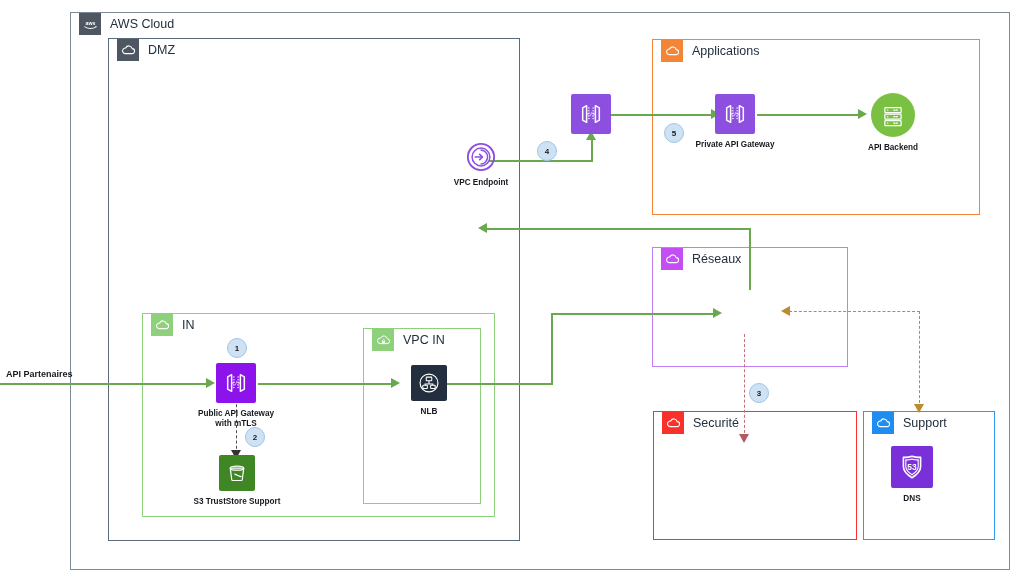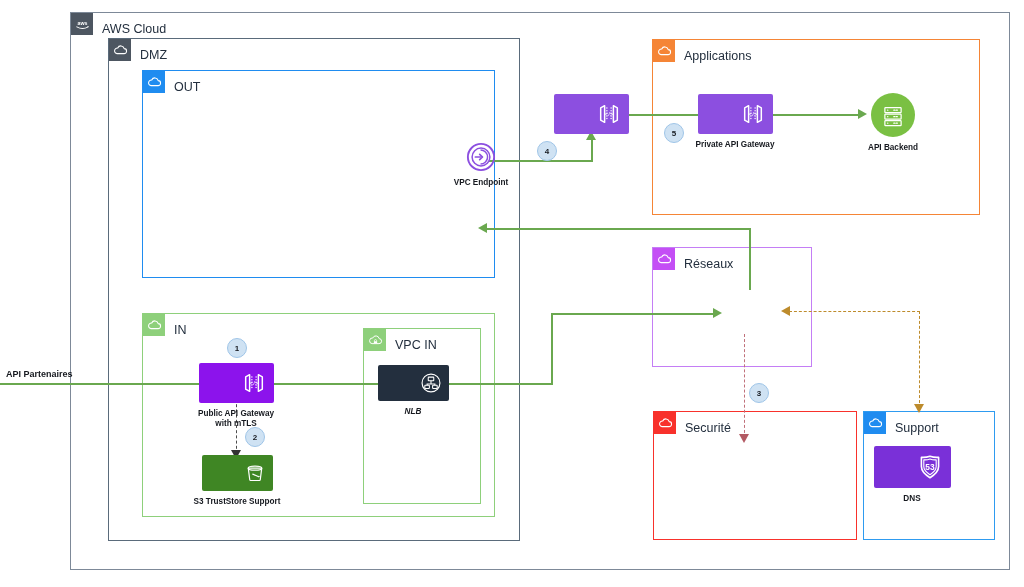--- a/index.html
+++ b/index.html
@@ -1,32 +1,32 @@
 <!DOCTYPE html>
 <html><head>
 <meta charset="utf-8">
 <style>
   html,body{margin:0;padding:0;background:#ffffff;}
   body{font-family:"Liberation Sans", sans-serif;}
   #canvas{position:relative;width:1024px;height:587px;background:#ffffff;overflow:hidden;}
 
   
   .grp{position:absolute;box-sizing:border-box;border-width:1.5px;border-style:solid;background:transparent;}
-  .grp > .grp-head{position:absolute;top:0;left:0;display:flex;align-items:flex-end;height:22px;}
+  .grp > .grp-head{position:absolute;top:0;left:8px;display:flex;align-items:center;height:22px;}
   .grp .ic{width:22px;height:22px;display:flex;align-items:center;justify-content:center;flex:0 0 auto;}
   .grp .ic svg{display:block;}
   .grp .gl{font-size:12.5px;color:#232f3e;margin-left:9px;white-space:nowrap;line-height:1;}
 
   
   .node{position:absolute;display:flex;flex-direction:column;align-items:center;}
   .node .box{width:40px;height:40px;display:flex;align-items:center;justify-content:center;position:relative;}
   .node .cap{margin-top:6px;font-size:8.2px;font-weight:bold;color:#16191f;text-align:center;line-height:1.25;white-space:nowrap;}
   .node .box svg{display:block;}
 
-  .sq{border-radius:2px;padding-left:35px;}
+  .sq{border-radius:2px;}
   .circ{border-radius:50%;}
 
   
   .ln{position:absolute;background:#6aa84f;}
   .lnh{height:1.8px;}
   .lnv{width:1.8px;}
   .dln{position:absolute;}
   .dlnh{height:0;border-top:1.6px dashed #bd8b2c;}
   .dlnv{width:0;border-left:1.6px dashed #bd8b2c;}
   .dln.rose.dlnv{border-left-color:#c0707a;}
@@ -71,30 +71,20 @@
     <div class="grp-head">
       <div class="ic" style="background:#4d5661;">
         <svg width="15" height="15" viewBox="0 0 24 24">
           <path d="M6.5 17h11a4 4 0 0 0 .4-8 5.4 5.4 0 0 0-10.3-1A3.9 3.9 0 0 0 6.5 17z" fill="none" stroke="#ffffff" stroke-width="1.7" stroke-linejoin="round"></path>
         </svg>
       </div>
       <span class="gl">DMZ</span>
     </div>
   </div>
 
-  <div class="grp" style="left:142px;top:70px;width:353px;height:208px;border-color:#1f8cf0;">
-    <div class="grp-head">
-      <div class="ic" style="background:#1f8cf0;">
-        <svg width="15" height="15" viewBox="0 0 24 24">
-          <path d="M6.5 17h11a4 4 0 0 0 .4-8 5.4 5.4 0 0 0-10.3-1A3.9 3.9 0 0 0 6.5 17z" fill="none" stroke="#ffffff" stroke-width="1.7" stroke-linejoin="round"></path>
-        </svg>
-      </div>
-      <span class="gl">OUT</span>
-    </div>
-  </div>
 
 
   <div class="grp" style="left:142px;top:313px;width:353px;height:204px;border-color:#8ed07b;">
     <div class="grp-head">
       <div class="ic" style="background:#8ed07b;">
         <svg width="15" height="15" viewBox="0 0 24 24">
           <path d="M6.5 17h11a4 4 0 0 0 .4-8 5.4 5.4 0 0 0-10.3-1A3.9 3.9 0 0 0 6.5 17z" fill="none" stroke="#ffffff" stroke-width="1.7" stroke-linejoin="round"></path>
         </svg>
       </div>
       <span class="gl">IN</span>
@@ -118,21 +108,21 @@
     <div class="grp-head">
       <div class="ic" style="background:#f58536;">
         <svg width="15" height="15" viewBox="0 0 24 24">
           <path d="M6.5 17h11a4 4 0 0 0 .4-8 5.4 5.4 0 0 0-10.3-1A3.9 3.9 0 0 0 6.5 17z" fill="none" stroke="#ffffff" stroke-width="1.7" stroke-linejoin="round"></path>
         </svg>
       </div>
       <span class="gl">Applications</span>
     </div>
   </div>
 
-  <div class="grp" style="left:652px;top:247px;width:160px;height:120px;border-color:#c47ef5;">
+  <div class="grp" style="left:652px;top:247px;width:196px;height:120px;border-color:#c47ef5;">
     <div class="grp-head">
       <div class="ic" style="background:#c44ef5;">
         <svg width="15" height="15" viewBox="0 0 24 24">
           <path d="M6.5 17h11a4 4 0 0 0 .4-8 5.4 5.4 0 0 0-10.3-1A3.9 3.9 0 0 0 6.5 17z" fill="none" stroke="#ffffff" stroke-width="1.7" stroke-linejoin="round"></path>
         </svg>
       </div>
       <span class="gl">Réseaux</span>
     </div>
   </div>
 
@@ -269,21 +259,21 @@
       <svg width="24" height="24" viewBox="0 0 32 32">
         <path d="M7 9.5h18l-2 15.5a1.2 1.2 0 0 1-1.1 1H10.1A1.2 1.2 0 0 1 9 25z" fill="none" stroke="#ffffff" stroke-width="1.6" stroke-linejoin="round"></path>
         <ellipse cx="16" cy="9.5" rx="9" ry="2.6" fill="none" stroke="#ffffff" stroke-width="1.6"></ellipse>
         <path d="M13 17.5l8 3.6" stroke="#ffffff" stroke-width="1.5" stroke-linecap="round"></path>
         <path d="M21.3 19.4l1.2 2-2.3-.1z" fill="#ffffff"></path>
       </svg>
     </div>
     <div class="cap">S3 TrustStore Support</div>
   </div>
 
-  <div class="node" style="left:397px;top:365px;width:32px;font-style:italic;">
+  <div class="node" style="left:413px;top:365px;width:32px;">
     <div class="box sq" style="width:36px;height:36px;background:#232f3e;">
       <svg width="26" height="26" viewBox="0 0 32 32">
         <circle cx="16" cy="16" r="11" fill="none" stroke="#ffffff" stroke-width="1.4"></circle>
         <rect x="12.6" y="8.8" width="6.8" height="4.4" rx="0.7" fill="none" stroke="#ffffff" stroke-width="1.3"></rect>
         <rect x="8.4" y="18.8" width="5.6" height="4" rx="0.7" fill="none" stroke="#ffffff" stroke-width="1.3"></rect>
         <rect x="18" y="18.8" width="5.6" height="4" rx="0.7" fill="none" stroke="#ffffff" stroke-width="1.3"></rect>
         <path d="M16 13.2v2.6M11.2 18.8v-1.6h9.6v1.6M16 17.2v-1.4" stroke="#ffffff" stroke-width="1.3" fill="none"></path>
       </svg>
     </div>
     <div class="cap">NLB</div>

